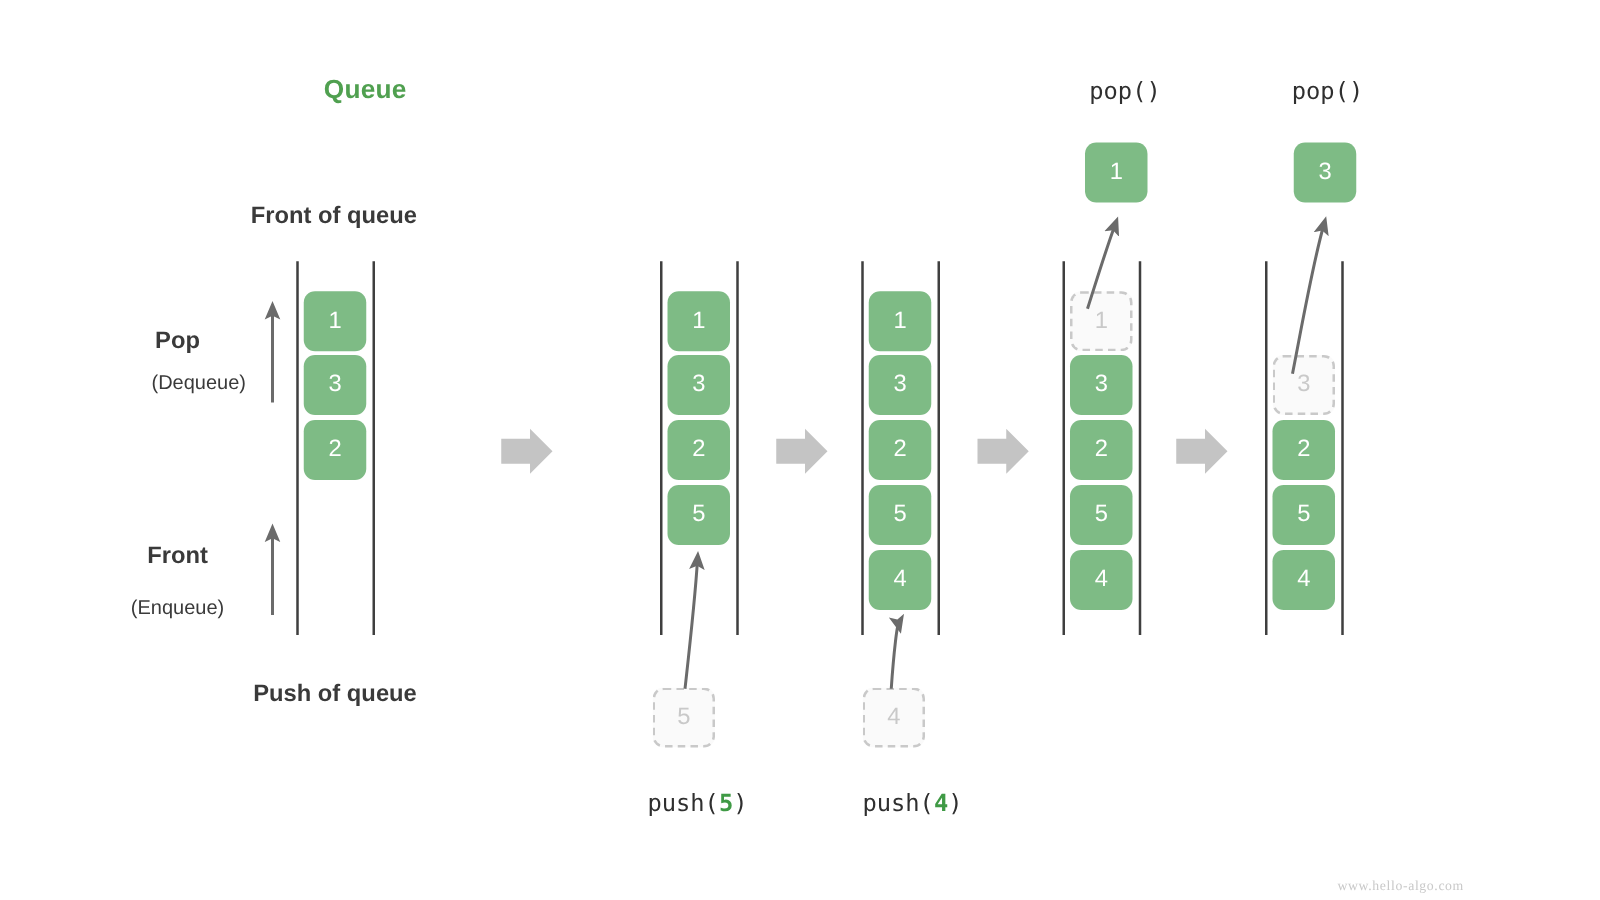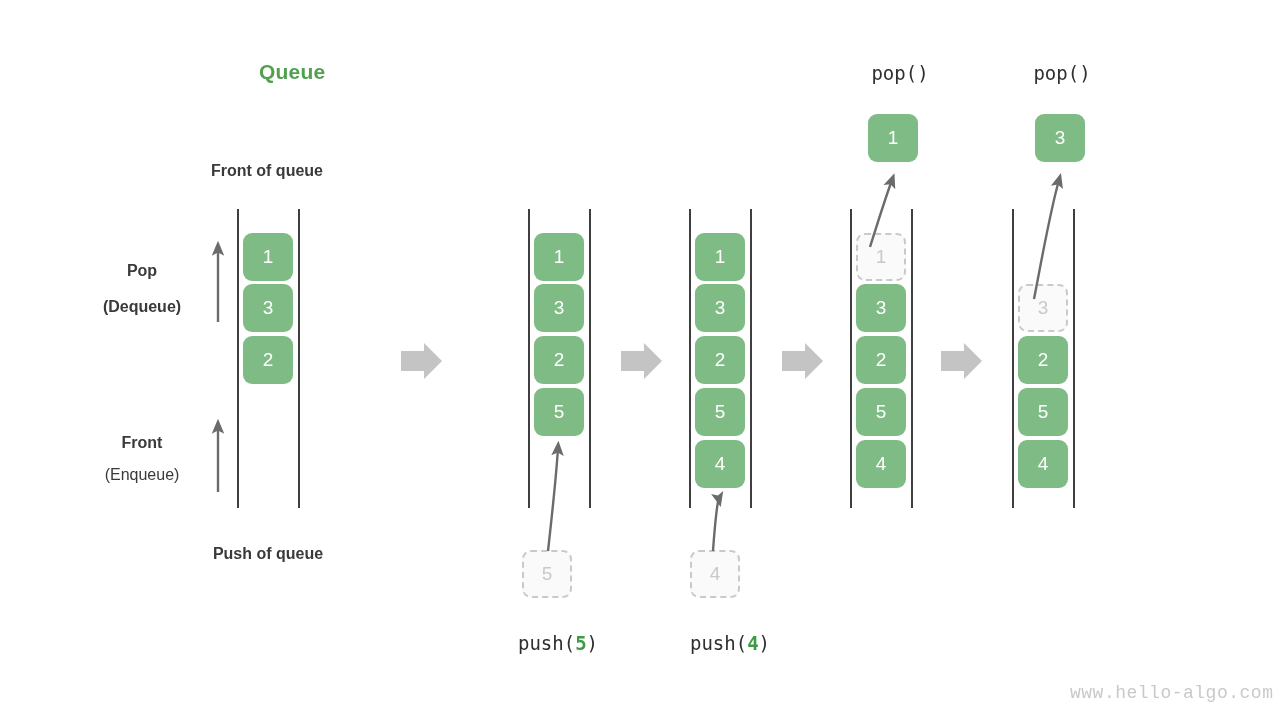--- a/index.html
+++ b/index.html
@@ -26,21 +26,21 @@
   .abs { position: absolute; }
 
   .title {
     font-size: 21px;
     font-weight: bold;
     color: #50a050;
     letter-spacing: .2px;
     white-space: nowrap;
   }
   .lbl-bold {
-    font-size: 16px;
+    font-size: 19px;
     font-weight: bold;
     color: #3a3a3a;
     white-space: nowrap;
     text-align: center;
   }
   .lbl-plain {
     font-size: 16px;
     font-weight: normal;
     color: #3a3a3a;
     white-space: nowrap;
@@ -49,25 +49,26 @@
   .mono {
     font-family: "DejaVu Sans Mono", monospace;
     font-size: 19px;
     color: #2f2f2f;
     white-space: nowrap;
     text-align: center;
   }
   .mono .num { color: #3f9a45; font-weight: bold; }
 
   .watermark {
-    font-family: Liberation Mono, monospace;
-    font-size: 18px;
+    font-family: Liberation Serif, serif;
+    font-size: 11px;
     color: #c9c9c9;
     letter-spacing: .5px;
     white-space: nowrap;
+    margin-top: 20px;
   }
 
   
   .rail {
     position: absolute;
     width: 1.6px;
     background: #3f3f3f;
   }
 
   
@@ -102,24 +103,24 @@
 </head>
 <body>
 
 <div id="stage">
 
   <div class="abs title" style="left:230px; top:60px;margin-left:29px;">Queue</div>
 
   <div class="abs lbl-bold" style="left:188px; top:162px; width:158px;">Front of queue</div>
 
   <div class="abs lbl-bold" style="left:82px; top:262px; width:120px;">Pop</div>
-  <div class="abs lbl-plain" style="left:72px; top:298px; width:140px;font-weight:bold;">(Dequeue)</div>
+  <div class="abs lbl-plain" style="left:89px; top:298px; width:140px;">(Dequeue)</div>
 
   <div class="abs lbl-bold" style="left:82px; top:434px; width:120px;">Front</div>
-  <div class="abs lbl-plain" style="left:72px; top:466px; width:140px;">(Enqueue)</div>
+  <div class="abs lbl-plain" style="left:72px; top:478px; width:140px;">(Enqueue)</div>
 
   <div class="abs lbl-bold" style="left:192px; top:545px; width:152px;">Push of queue</div>
 
   <div class="abs mono" style="left:840px; top:62px; width:120px;">pop()</div>
   <div class="abs mono" style="left:1002px; top:62px; width:120px;">pop()</div>
 
   <div class="rail" style="left:237px; top:209px; height:299px;"></div>
   <div class="rail" style="left:298px; top:209px; height:299px;"></div>
   <div class="cell abs" style="left:243px; top:233px;">1</div>
   <div class="cell abs" style="left:243px; top:284px;">3</div>

